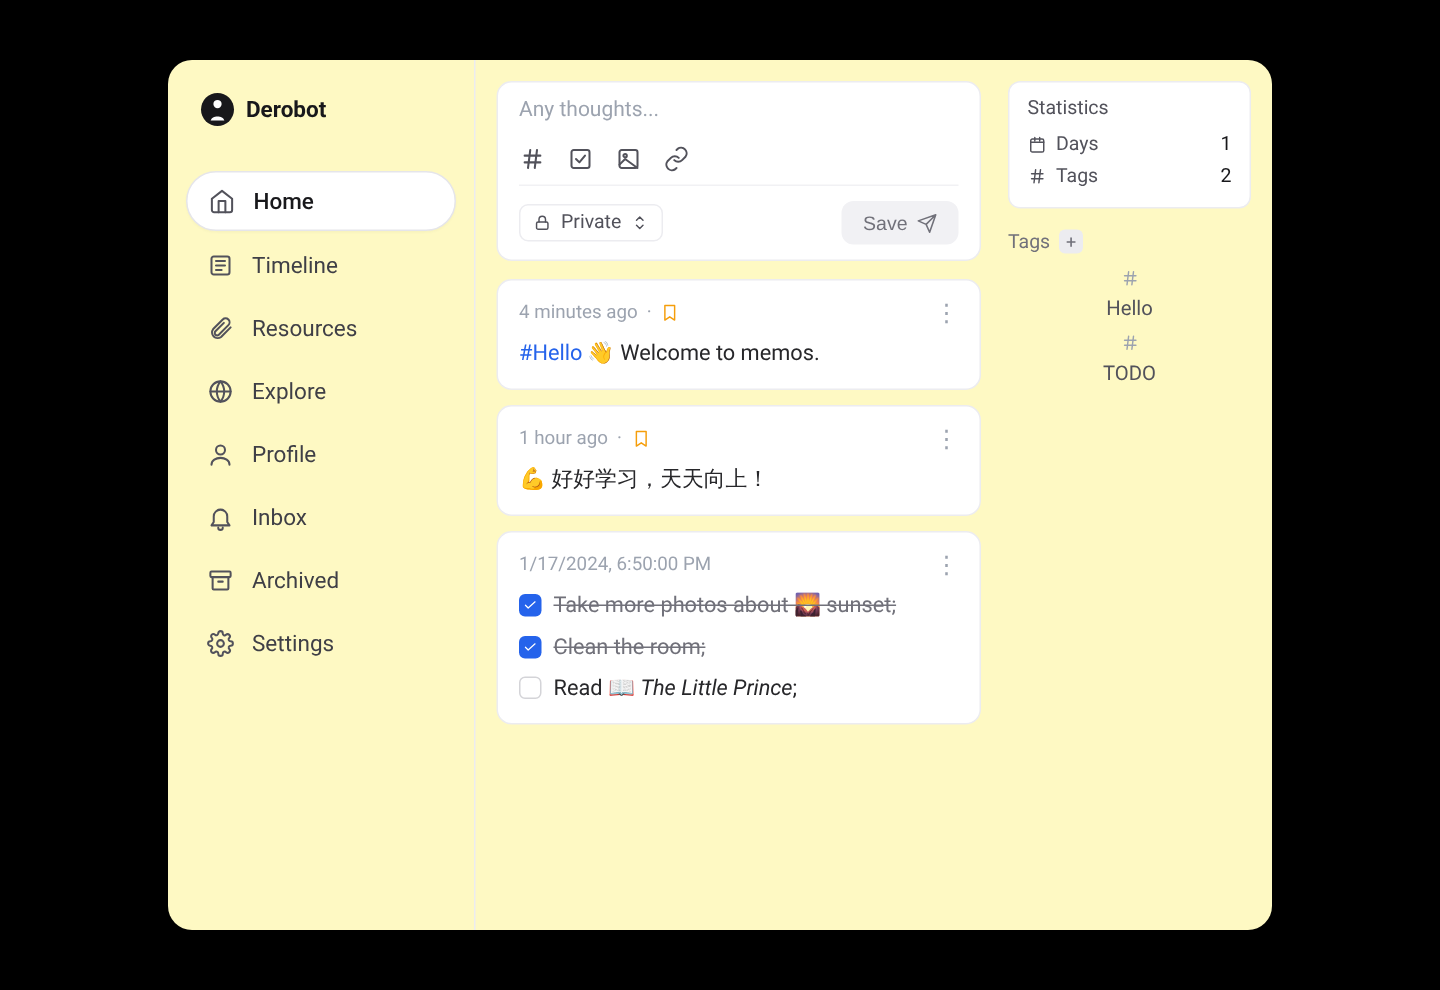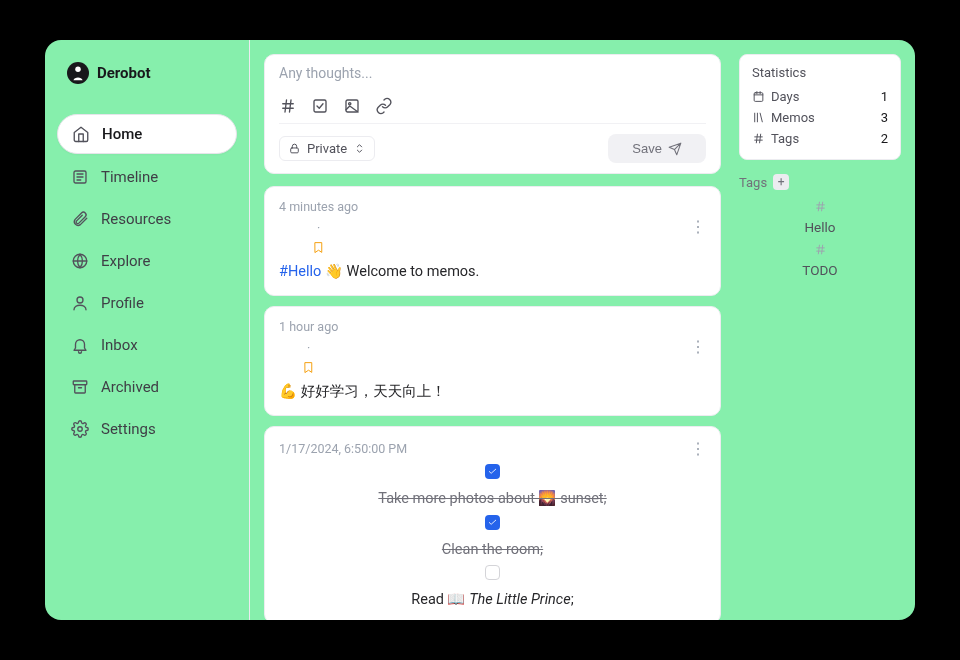--- a/index.html
+++ b/index.html
@@ -6,23 +6,23 @@
   body {
     font-family: -apple-system, BlinkMacSystemFont, "Segoe UI", Roboto, sans-serif;
     background: #000;
     display: flex;
     align-items: center;
     justify-content: center;
     width: 960px;
     height: 660px;
   }
   .window {
-    width: 870px;
+    width: 736px;
     height: 580px;
-    background: #86efac;
+    background: #fef9c3;
     border-radius: 16px;
     display: flex;
     overflow: hidden;
     box-shadow: 0 10px 40px rgba(0,0,0,0.3);
   }
   
   .sidebar {
     width: 205px;
     padding: 18px 12px;
     border-right: 1px solid #ececf0;
@@ -110,47 +110,47 @@
     border: 1px solid #ececf0;
     border-radius: 6px;
     padding: 4px 8px;
     cursor: pointer;
   }
   .visibility-chip .icon { width: 13px; height: 13px; }
   .save-btn {
     background: #f1f1f4;
     border: none;
     border-radius: 8px;
-    padding: 7px 24px;
+    padding: 7px 14px;
     font-size: 13px;
     color: #71717a;
     display: flex;
     align-items: center;
     gap: 6px;
     cursor: pointer;
   }
   .memo {
     background: #fff;
     border: 1px solid #ececf0;
     border-radius: 10px;
     padding: 12px 14px;
     margin-bottom: 10px;
   }
   .memo-head {
     display: flex;
     justify-content: space-between;
     align-items: center;
     margin-bottom: 6px;
   }
-  .memo-time { font-size: 12.5px; color: #9ca3af; display: flex; align-items: center; gap: 6px; flex-direction: column; }
+  .memo-time { font-size: 12.5px; color: #9ca3af; display: flex; align-items: center; gap: 6px; }
   .bookmark-icon { color: #f59e0b; width: 13px; height: 13px; }
   .memo-more { color: #9ca3af; cursor: pointer; font-size: 16px; }
   .memo-body { font-size: 14.5px; color: #27272a; line-height: 1.6; }
   .tag-link { color: #2563eb; }
-  .todo-item { display: flex; align-items: center; gap: 8px; margin-top: 4px; flex-direction: column; }
+  .todo-item { display: flex; align-items: center; gap: 8px; margin-top: 4px; }
   .todo-check {
     width: 15px; height: 15px; border-radius: 4px;
     display: flex; align-items: center; justify-content: center;
     flex-shrink: 0;
   }
   .todo-check.done { background: #2563eb; color: #fff; }
   .todo-check.undone { border: 1.5px solid #d4d4d8; }
   .todo-text.done { text-decoration: line-through; color: #71717a; }
   
   .right {
@@ -380,31 +380,20 @@
               </svg>
             </span>
             <span>Days</span>
           </span>
         <span class="val">1</span>
       </div>
       <div class="stat-row">
         <span>
             <span class="icon">
               <svg viewBox="0 0 24 24">
-                <path d="M5 4v16M10 4v16M15 4l4 16"></path>
-              </svg>
-            </span>
-            <span>Memos</span>
-          </span>
-        <span class="val">3</span>
-      </div>
-      <div class="stat-row">
-        <span>
-            <span class="icon">
-              <svg viewBox="0 0 24 24">
                 <path d="M5 9h14M5 15h14M10 4l-2 16M16 4l-2 16"></path>
               </svg>
             </span>
             <span>Tags</span>
           </span>
         <span class="val">2</span>
       </div>
     </div>
     <div class="tags-section-head">
       <span>Tags</span>

